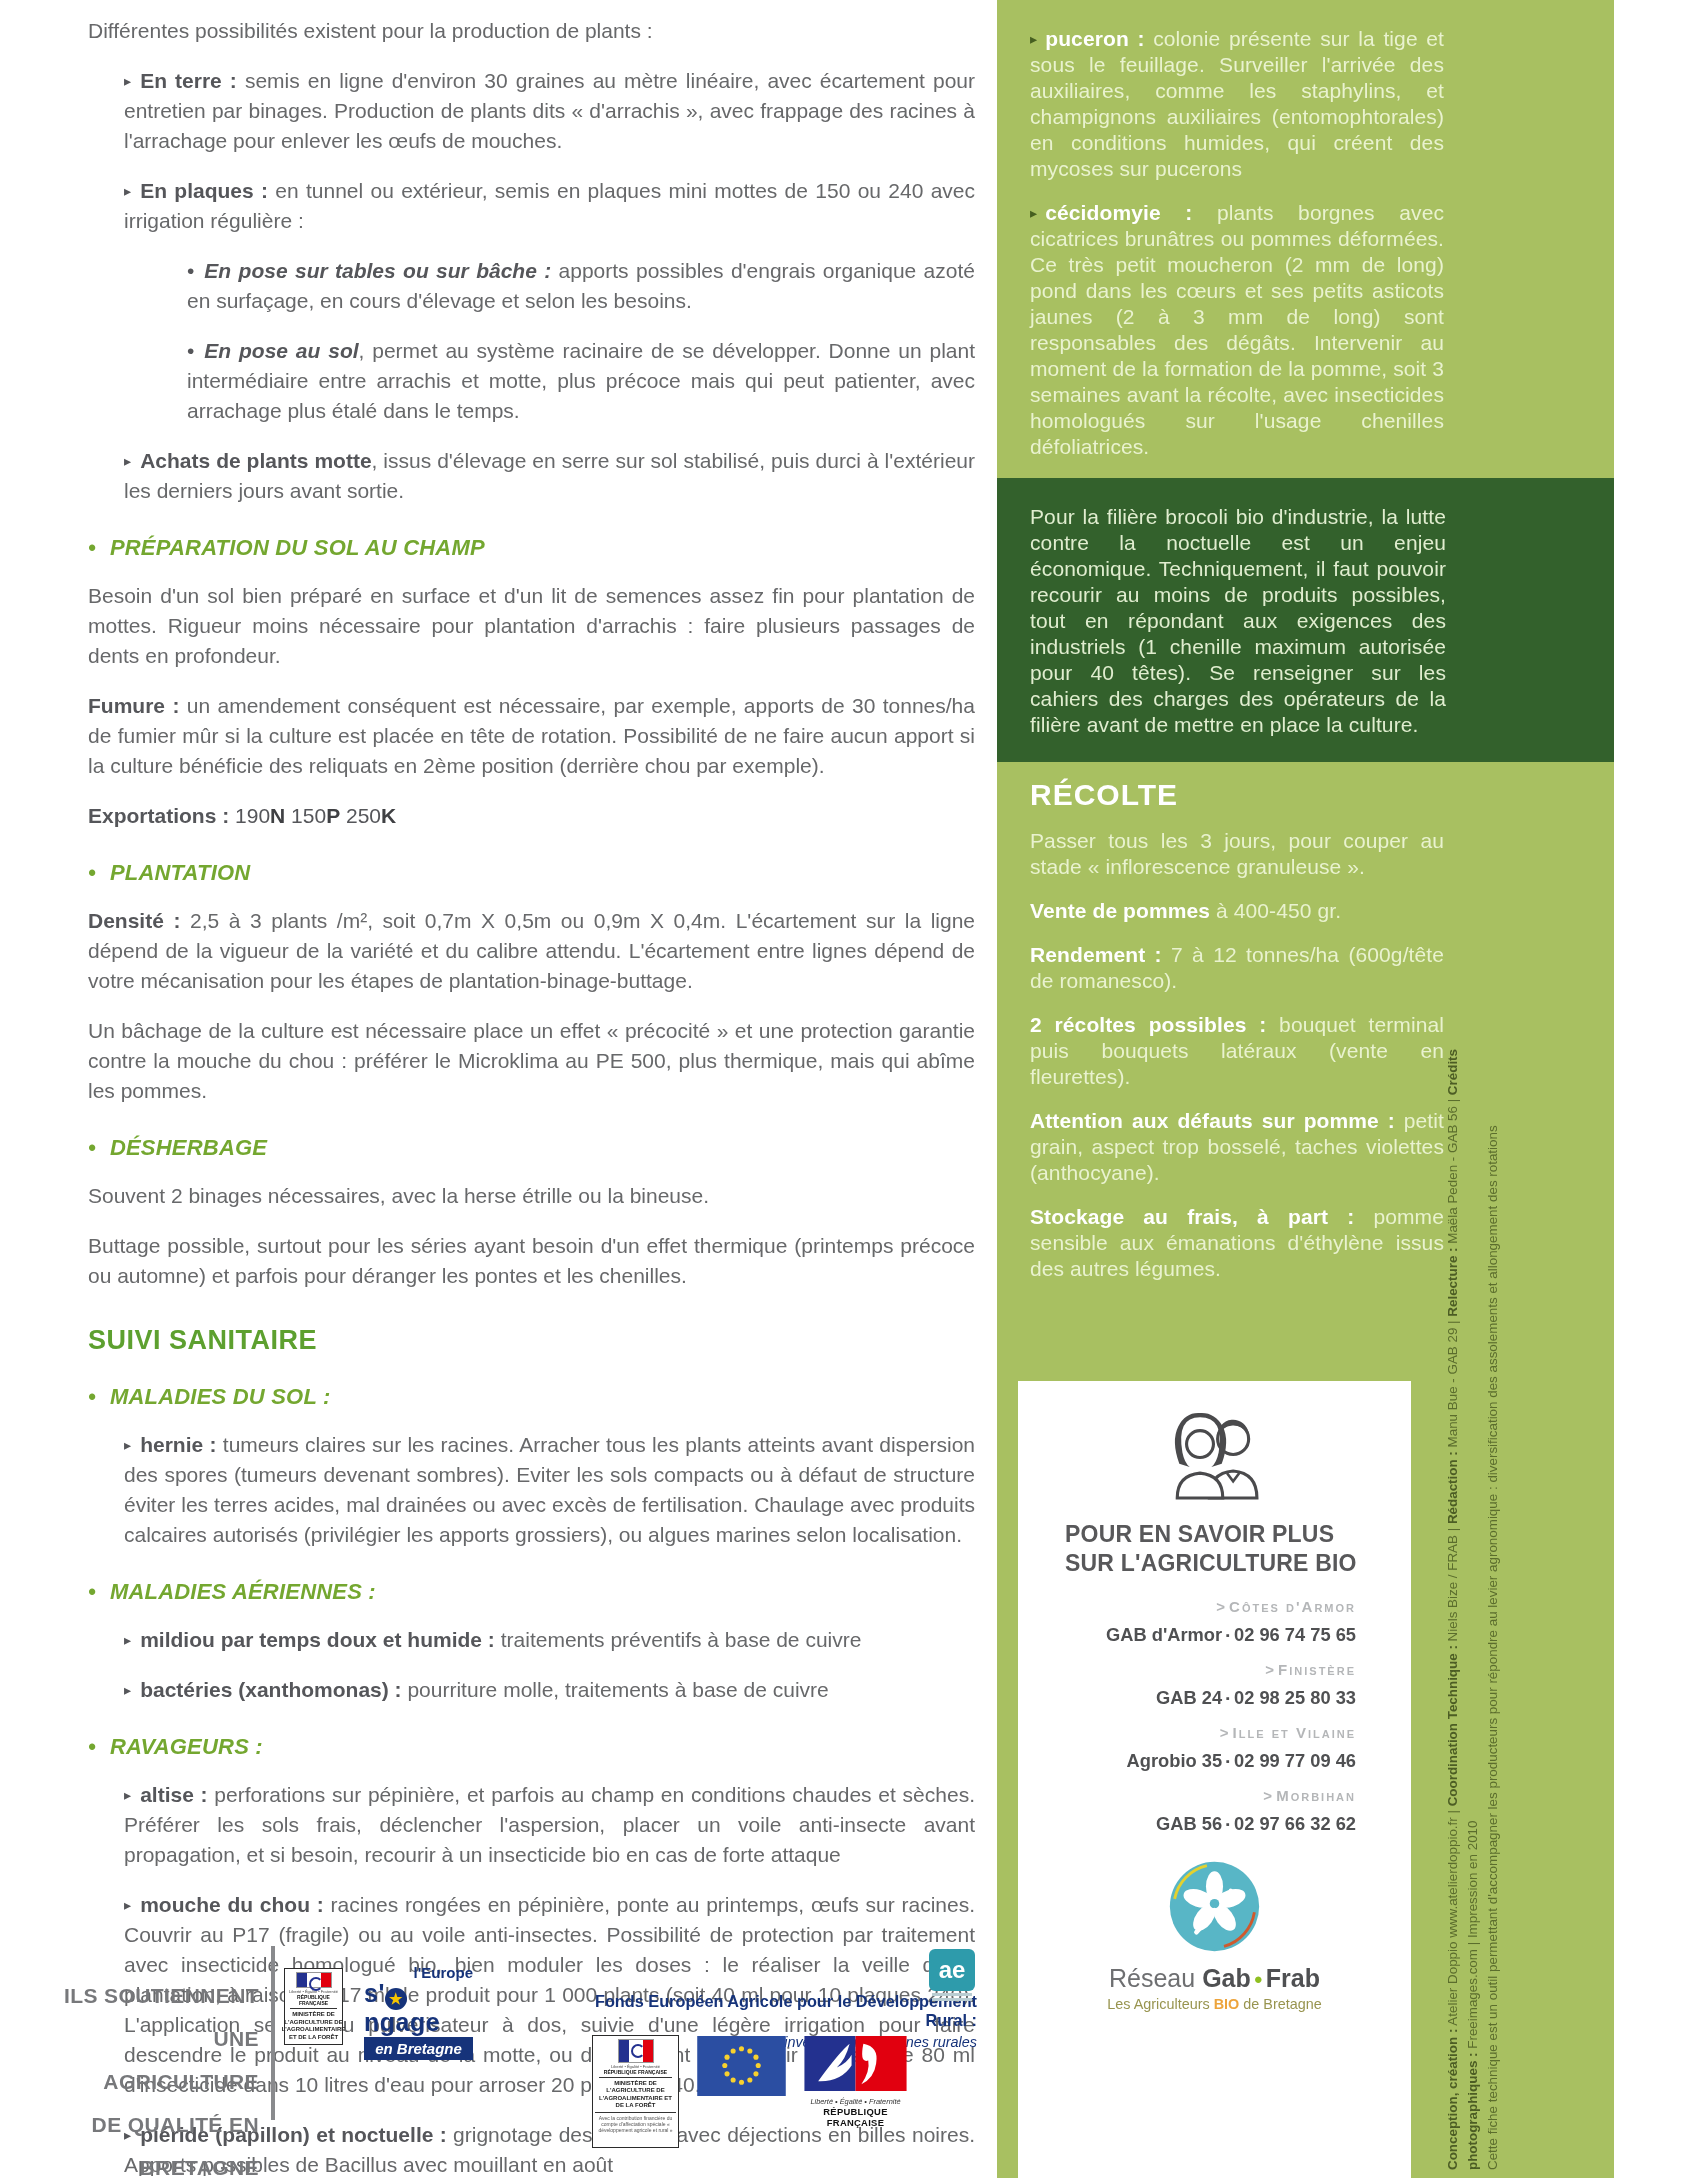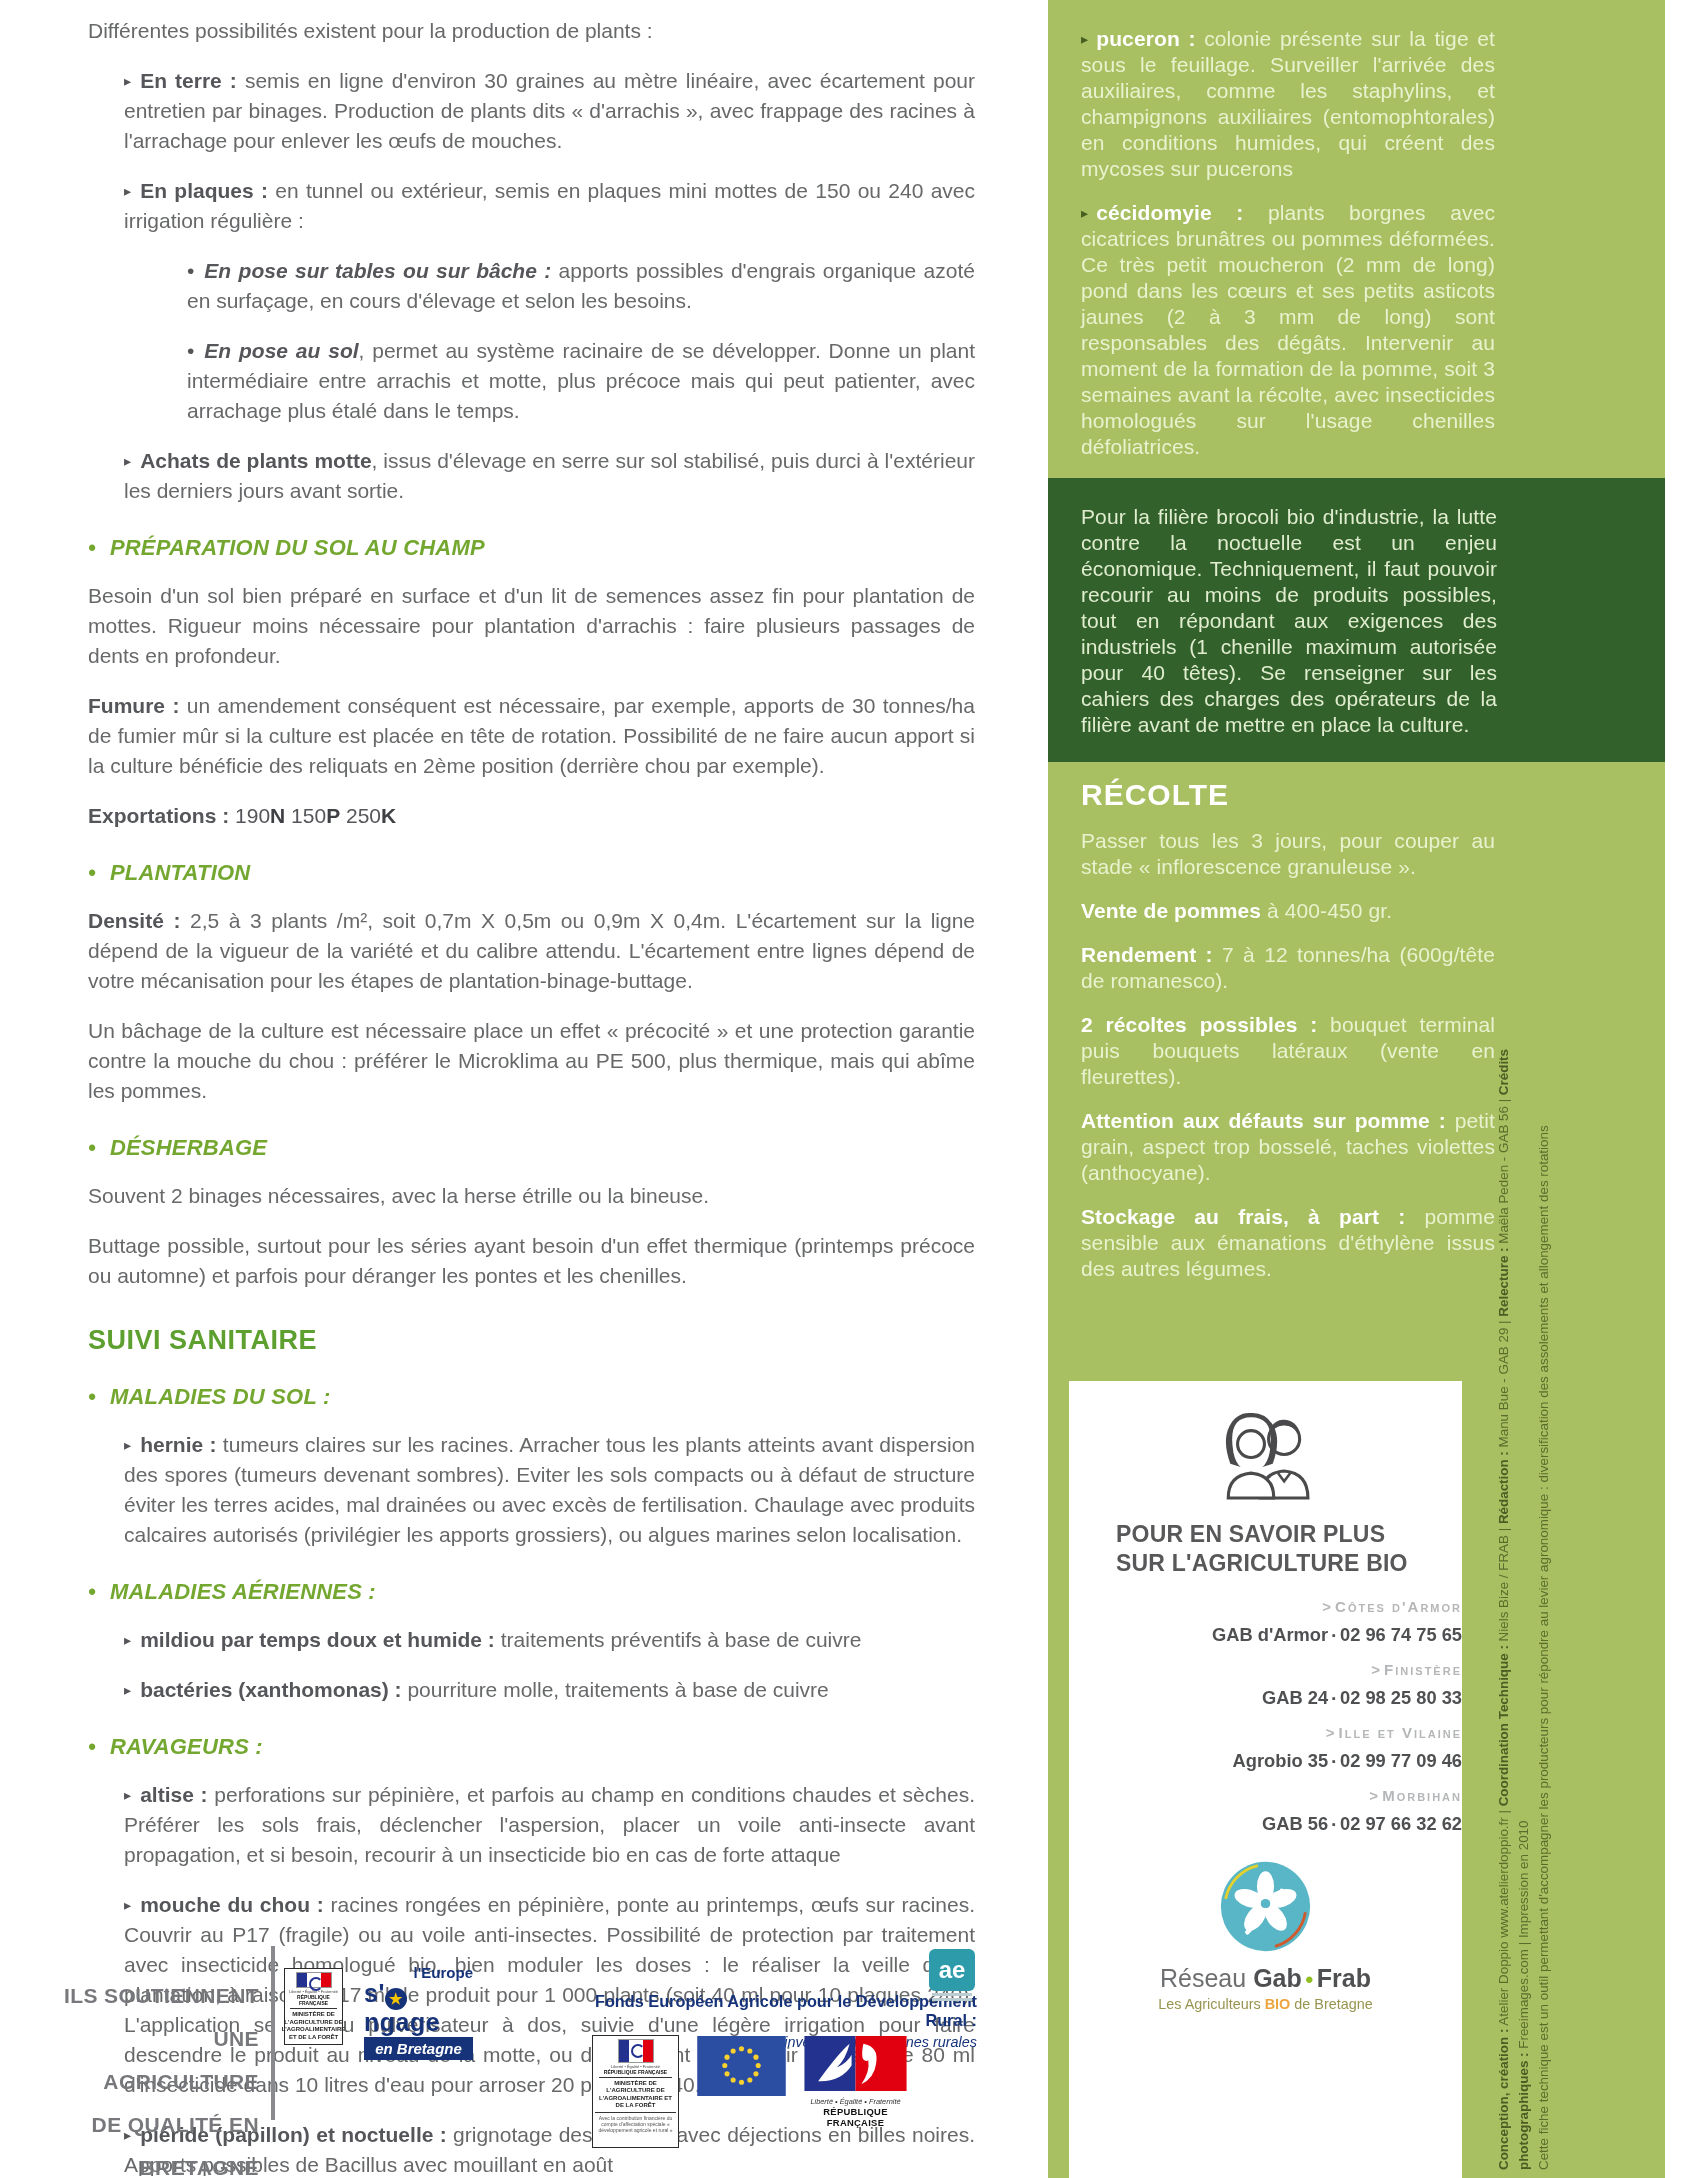--- a/index.html
+++ b/index.html
@@ -46,37 +46,37 @@
   .feader .s{font-size:14.4px;font-style:italic;margin-top:4px;}
   .eu-flag{position:absolute;left:697px;top:2036px;}
   .rf-logo{position:absolute;left:804px;top:2036px;width:103px;text-align:center;}
   .rf-logo .motto{font-size:7.4px;color:#333;font-style:italic;margin-top:2px;}
   .rf-logo .name{font-size:9.4px;font-weight:700;color:#111;letter-spacing:0.3px;}
   .ae-logo{position:absolute;left:929px;top:1949px;width:46px;text-align:center;}
   .ae-box{width:46px;height:42px;background:#2e9bab;border-radius:6px;color:#fff;font-weight:700;font-size:24px;line-height:42px;}
   .ae-lines span{display:block;height:3px;background:#b9cdd2;margin:2px 3px 0 3px;}
 
   
-  .green-panel{position:absolute;left:1048px;top:0;width:617px;height:2178px;background:#a8c061;}
+  .green-panel{position:absolute;left:997px;top:0;width:617px;height:2178px;background:#a8c061;}
   .sb-text{padding:26px 170px 0 33px;color:#e9f2cf;font-size:21px;line-height:26px;text-align:justify;letter-spacing:0.1px;}
   .sb-text p{margin:0 0 18px 0;}
   .sb-text b{color:#ffffff;}
   .sb-text p.tri{padding-left:0;}
   .sb-text p.tri::before{content:"▸";color:#465f20;margin-right:8px;}
   .dark-box{background:#33612c;color:#e0edcf;margin:4px -170px 20px -33px;padding:26px 168px 24px 33px;}
   .dark-box p{margin:0;}
   .recolte-h{color:#fff;font-weight:700;font-size:30px;letter-spacing:1px;margin:6px 0 20px 0 !important;text-align:left;}
 
   
   .info-box{position:absolute;left:21px;top:1381px;width:393px;height:797px;background:#ffffff;z-index:3;}
   .couple-wrap{text-align:center;margin-top:30px;}
   .info-h{margin:16px 0 0 47px;color:#58585a;font-weight:700;font-size:23px;line-height:29px;letter-spacing:0.2px;}
   .contact-p{margin:24px 47px 0 47px;color:#55565a;font-size:19px;line-height:26px;font-weight:700;}
   .contact-p::before{content:"▸";font-size:.7em;vertical-align:.12em;margin-right:8px;}
-  .contacts{margin-top:20px;text-align:right;}
+  .contacts{margin-top:20px;padding-right:55px;text-align:right;}
   .dept{margin-top:15px;color:#b4b6b8;font-size:15px;letter-spacing:2px;font-variant:small-caps;font-weight:700;}
   .dept::before{content:"> ";letter-spacing:0;}
   .contact-line{margin-top:9px;color:#4f5052;font-size:18.3px;font-weight:700;}
   .contact-line .sq{font-size:11px;vertical-align:2px;padding:0 4px;}
   .gab-logo{text-align:center;margin-top:24px;}
   .logo-name{font-size:25px;color:#6e6f71;margin-top:6px;}
   .logo-name b{color:#4f5052;}
   .logo-name .gdot{color:#8fbf21;font-size:15px;vertical-align:3px;padding:0 3px;}
   .logo-tag{font-size:14.4px;color:#98944f;margin-top:3px;}
   .logo-tag b{color:#eda43c;}

